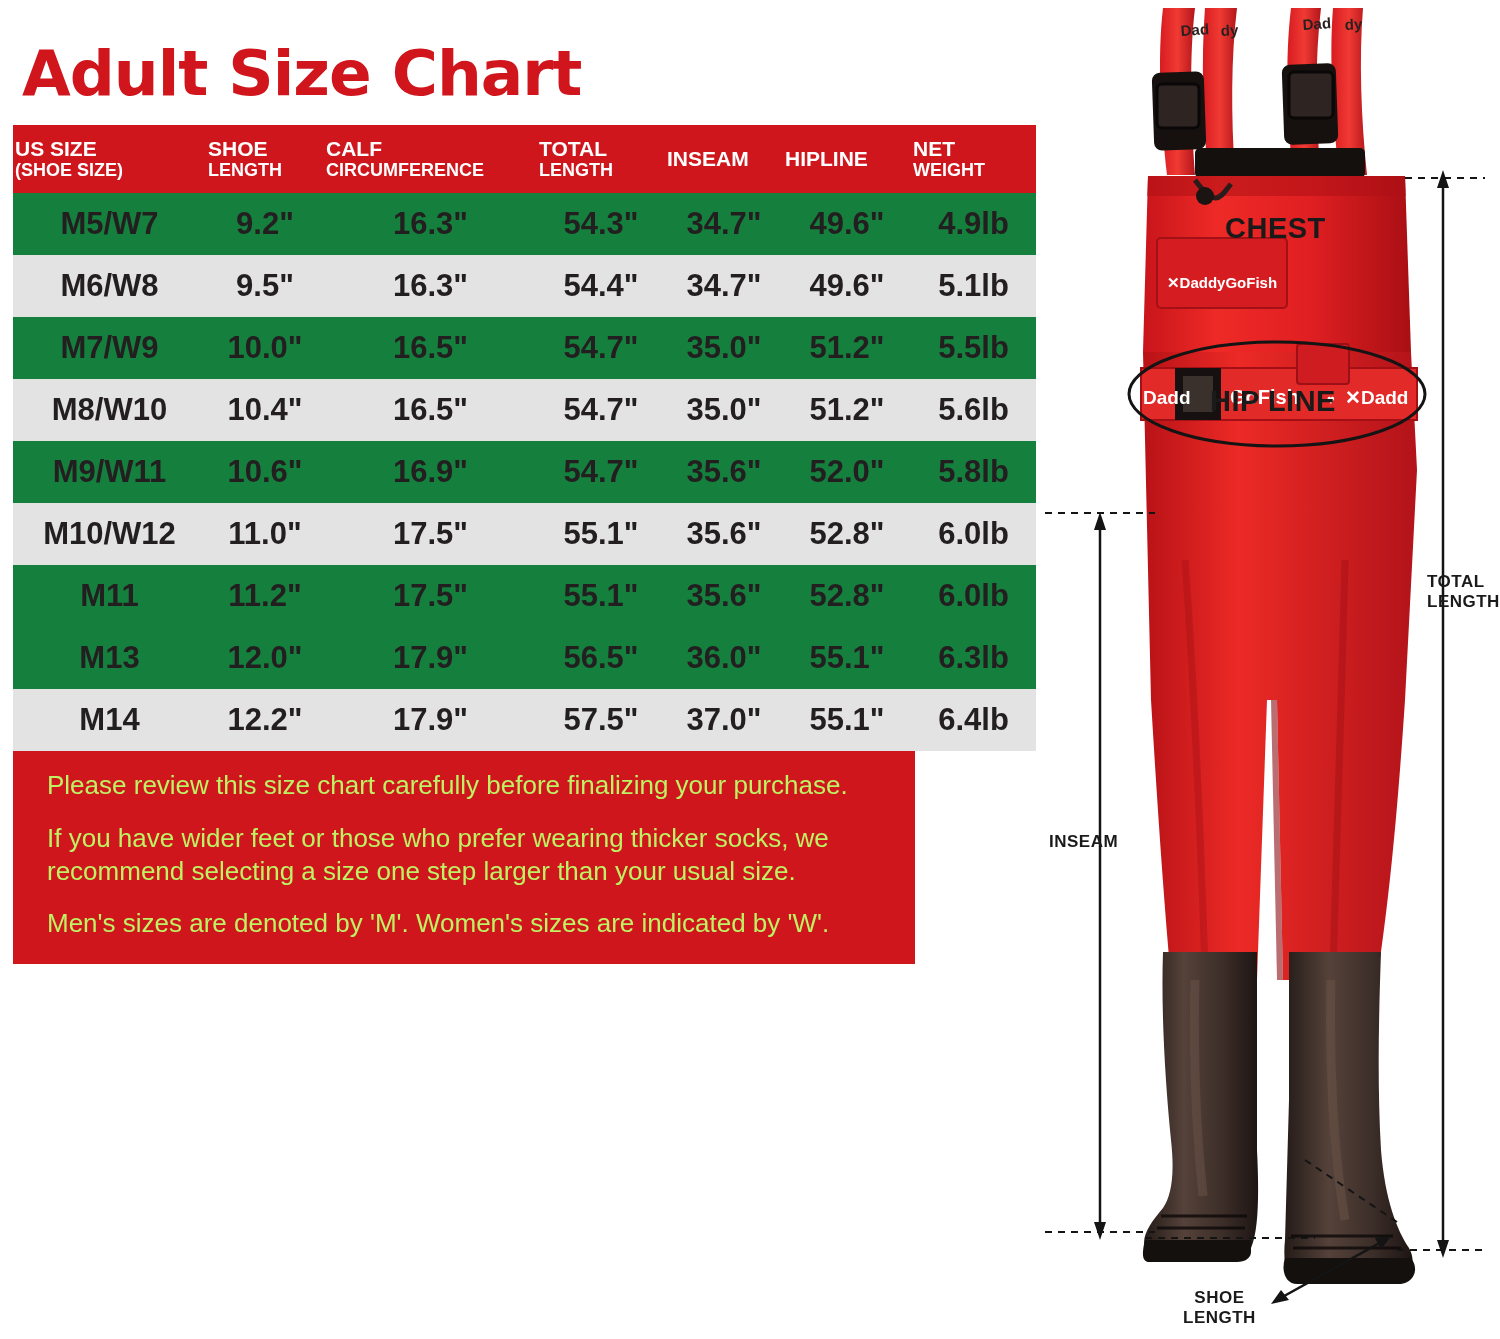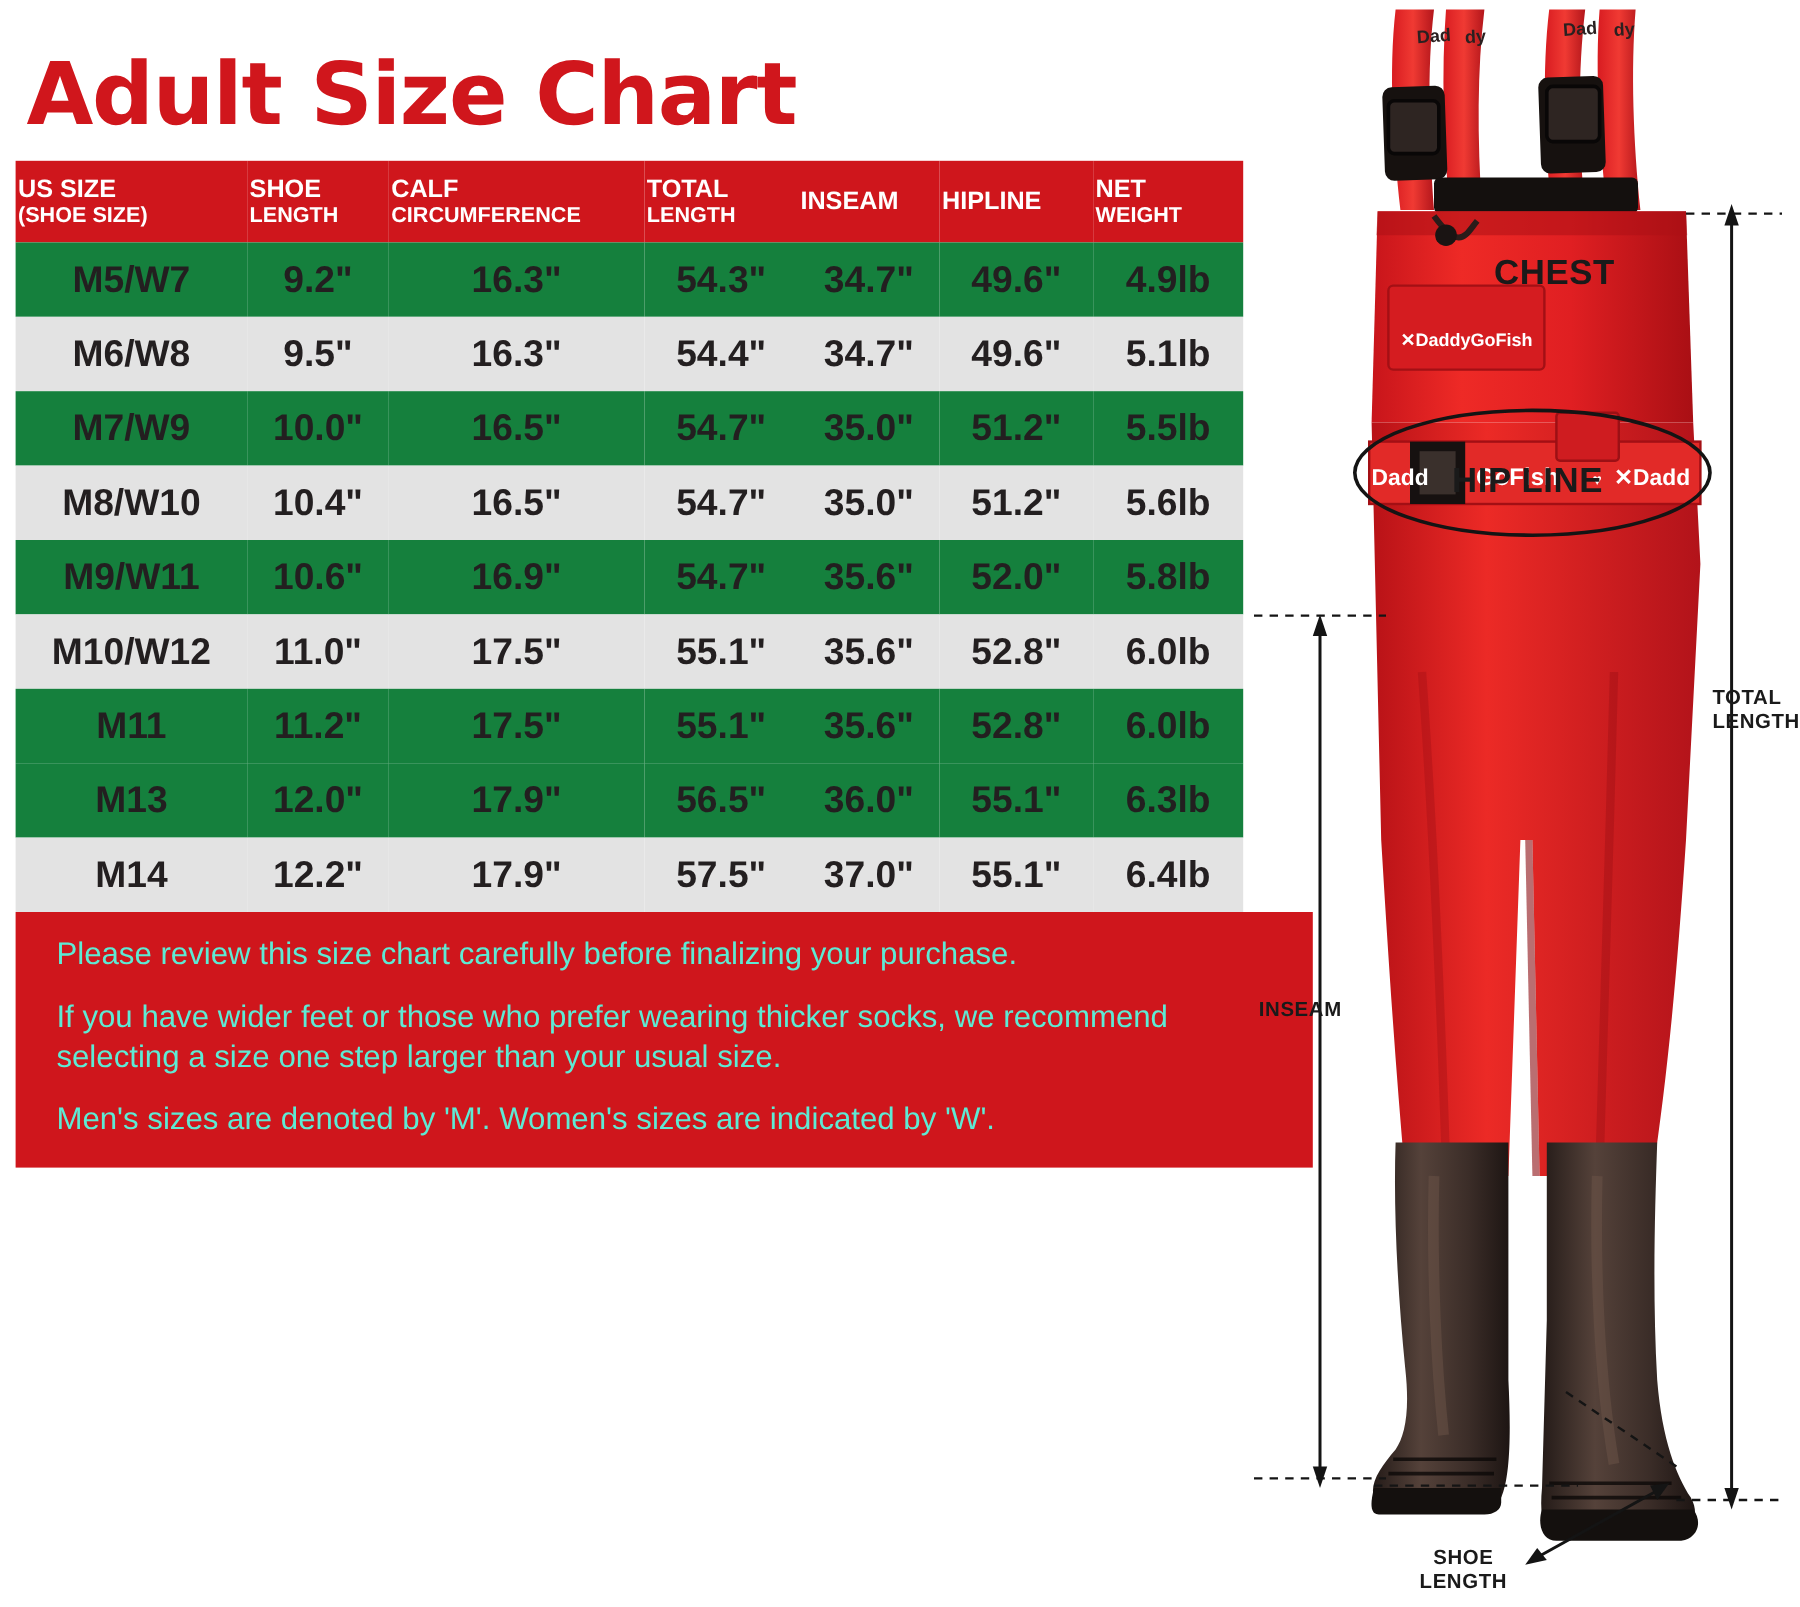--- a/index.html
+++ b/index.html
@@ -19,21 +19,21 @@
   
   .left-col {
     position: absolute;
     left: 10px; top: 0;
     width: 1035px;
   }
 
   .title {
     font-family: "DejaVu Sans", sans-serif;
     font-weight: bold;
-    font-size: 72px;
+    font-size: 63px;
     line-height: 1.0;
     color: #d0161c;
     letter-spacing: -1px;
     padding: 42px 0 20px 12px;
     white-space: nowrap;
   }
 
   
   table.size-table {
     border-collapse: collapse;
@@ -72,24 +72,24 @@
   
   col.c0 { width: 193px; }
   col.c1 { width: 118px; }
   col.c2 { width: 213px; }
   col.c3 { width: 128px; }
   col.c4 { width: 118px; }
   col.c5 { width: 128px; }
   col.c6 { width: 125px; }
 
   .notes {
-    width: 1081px;
+    width: 902px;
     margin-left: 3px;
     background: #cf161c;
-    color: #5eead4;
+    color: #bef264;
     padding: 18px 26px 22px 34px;
   }
   .notes p {
     margin: 0 0 20px 0;
     font-size: 26px;
     line-height: 1.26;
     font-weight: normal;
   }
   .notes p:last-child { margin-bottom: 2px; }
 
@@ -102,21 +102,21 @@
   .illus { position: absolute; inset: 0; }
 
   
   .ill-label {
     position: absolute;
     font-family: "Liberation Sans", sans-serif;
     font-weight: bold;
     color: #1a1a1a;
     letter-spacing: 0.5px;
   }
-  .label-chest { left: 200px; top: 212px; font-size: 29px; }
+  .label-chest { left: 180px; top: 212px; font-size: 29px; }
   .label-hip   { left: 165px; top: 385px; font-size: 29px; }
   .label-total { left: 382px; top: 572px; font-size: 17px; line-height: 1.15; text-align: left; }
   .label-inseam{ left: 4px;  top: 832px; font-size: 17px; }
   .label-shoe  { left: 138px; top: 1288px; font-size: 17px; line-height: 1.15; text-align: center; }
 </style>
 </head>
 <body>
 
 <div id="page">
 

